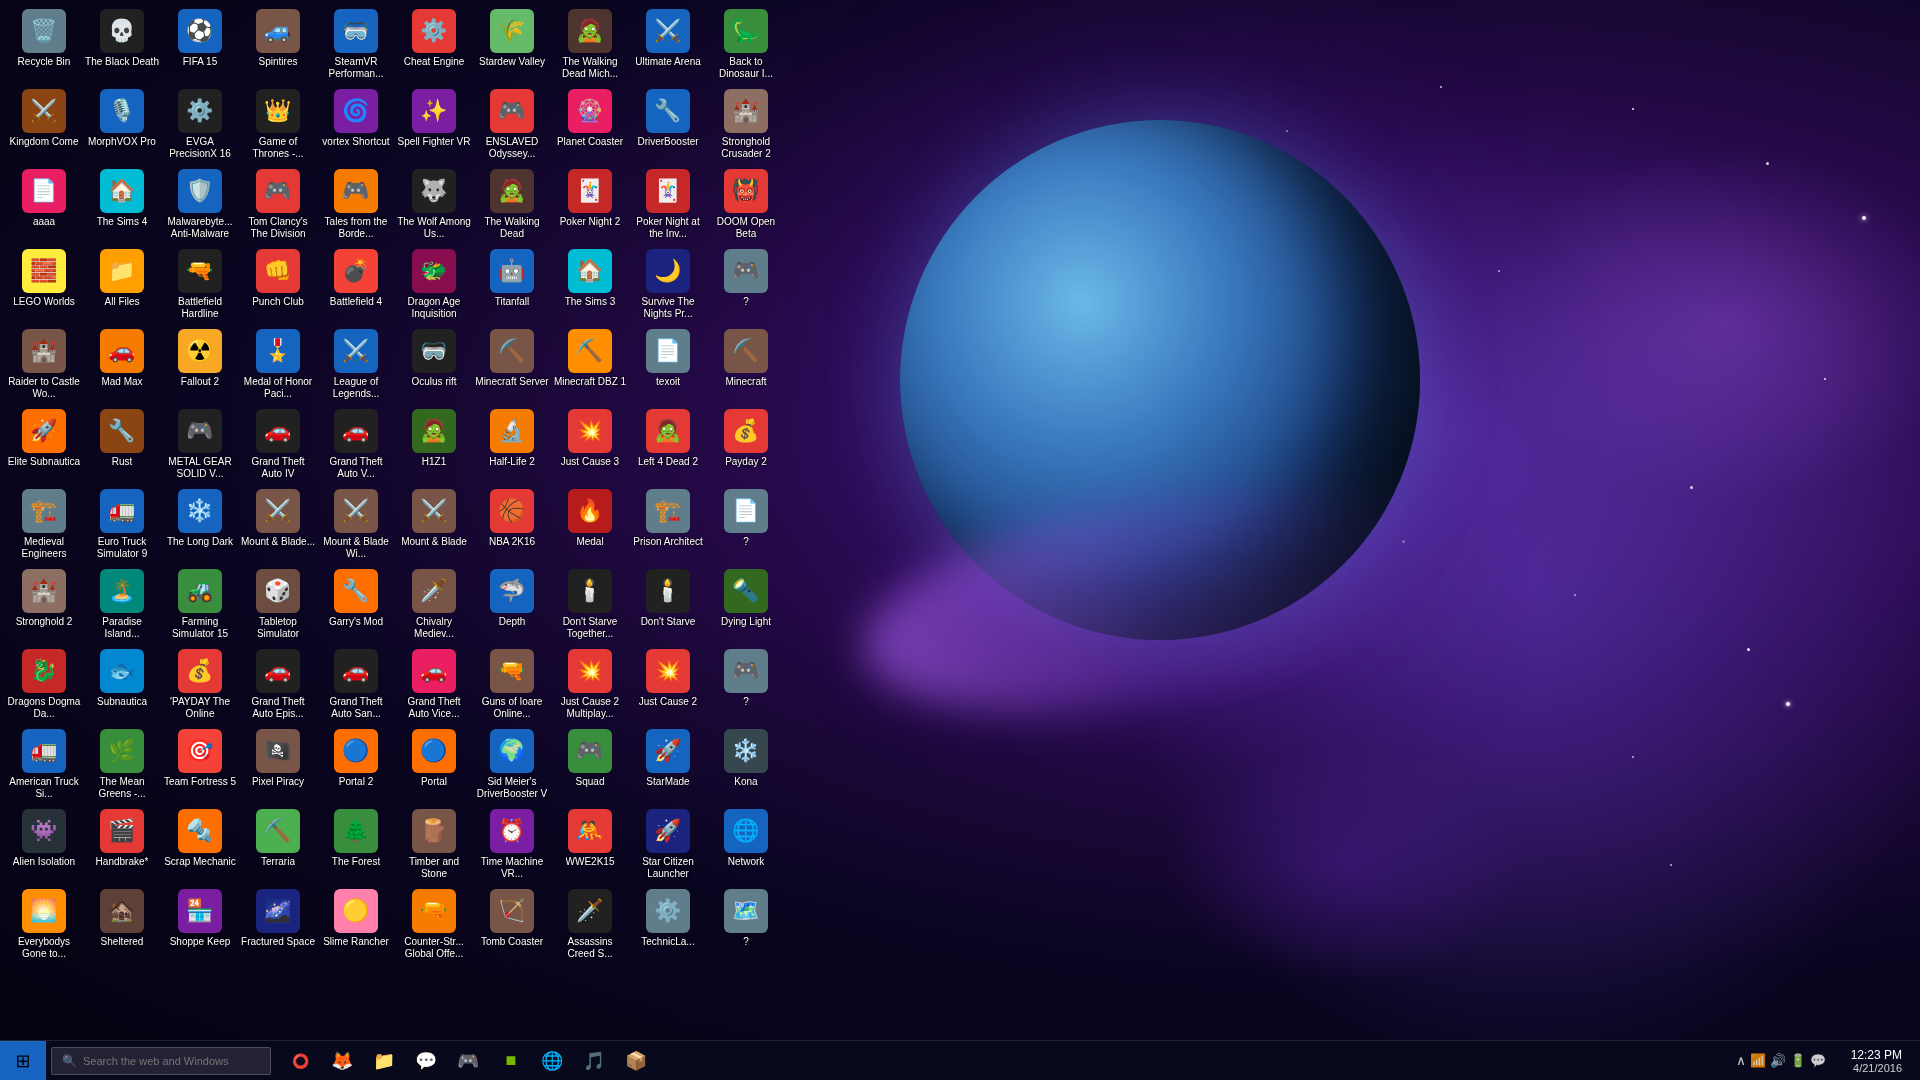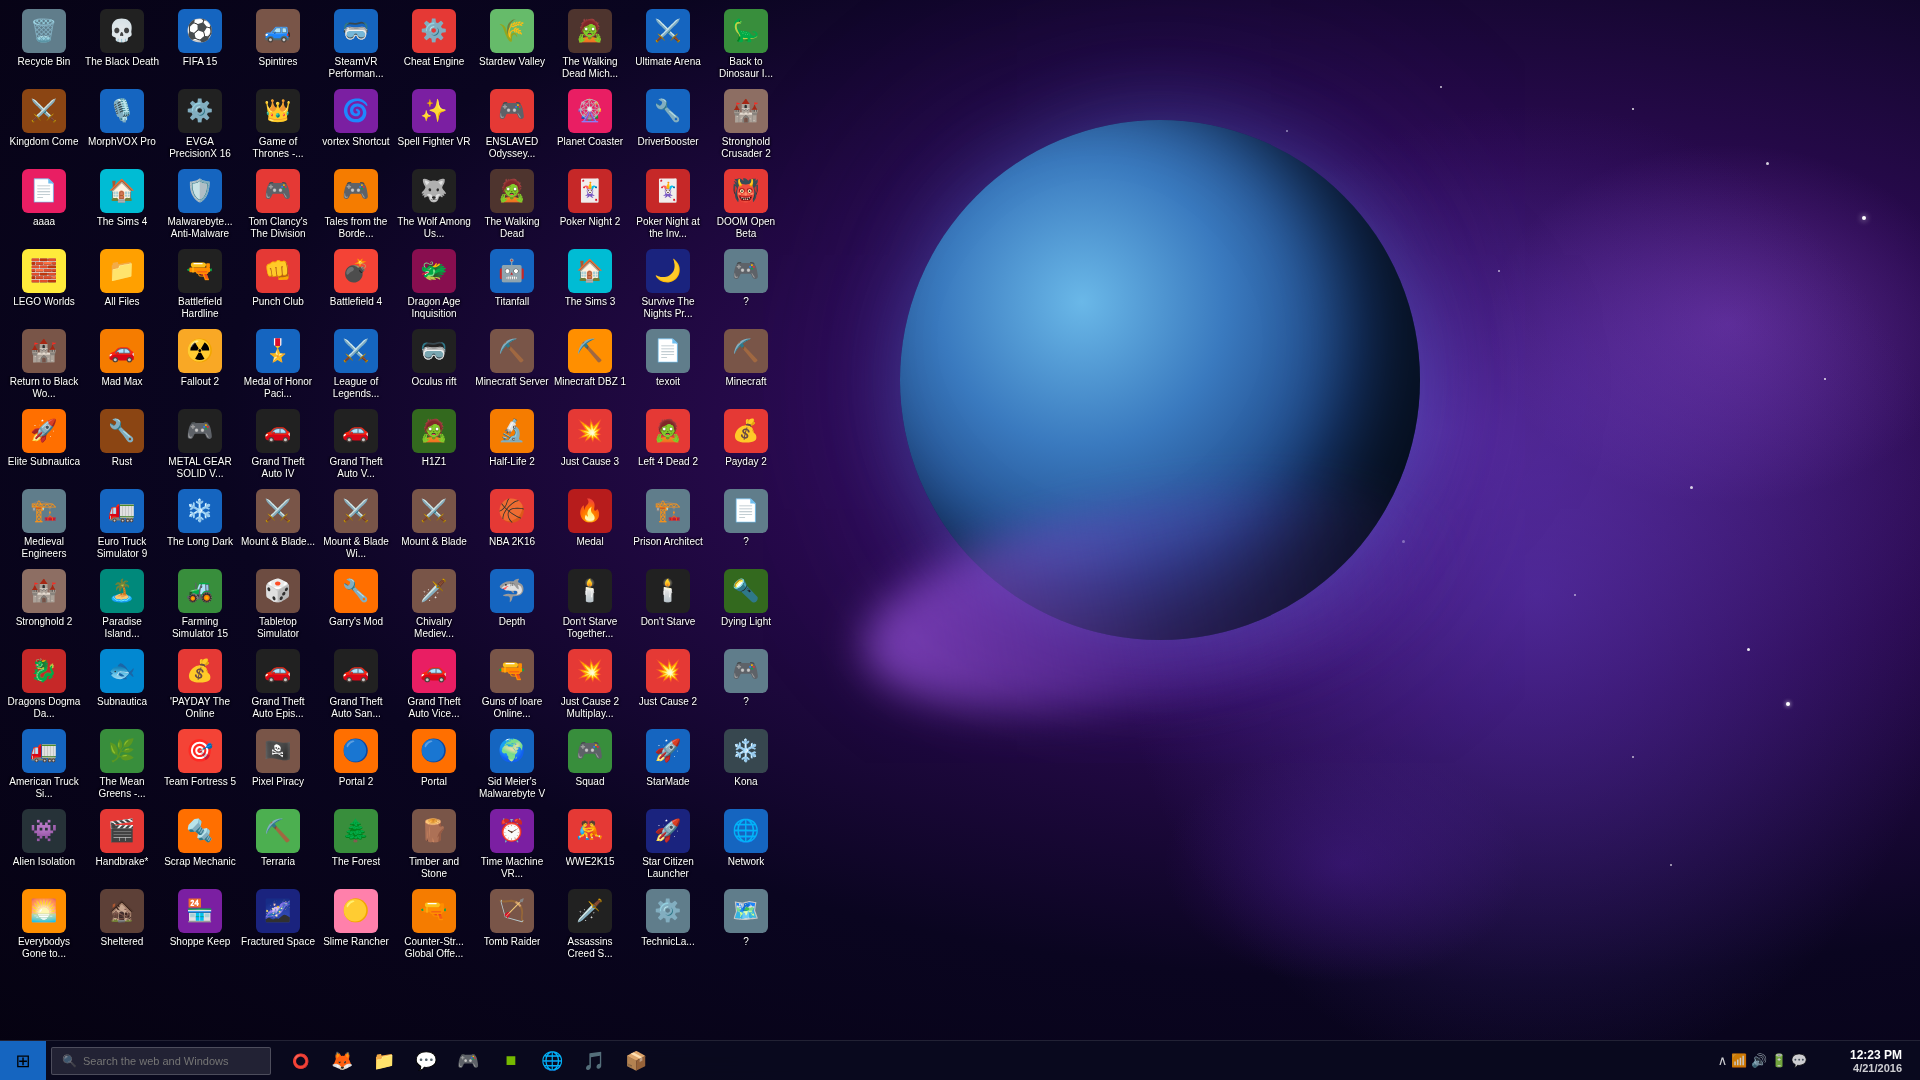--- a/index.html
+++ b/index.html
@@ -191,24 +191,23 @@
       gap: 4px;
       padding: 0 8px;
     }
     .tray-icon {
       font-size: 13px;
       color: rgba(255,255,255,0.8);
       cursor: pointer;
     }
     .taskbar-clock {
       text-align: right;
-      margin-left: 26px;
+      margin-left: 8px;
       padding: 0 8px;
       cursor: pointer;
-      font-weight: bold;
     }
     .clock-time {
       display: block;
       font-size: 12px;
       color: white;
     }
     .clock-date {
       display: block;
       font-size: 11px;
       color: rgba(255,255,255,0.8);
@@ -258,21 +257,21 @@
       <div class="desktop-icon">
         <div class="icon-img" style="background: rgb(233, 30, 99);">📄</div>
         <span class="icon-label">aaaa</span>
       </div>
       <div class="desktop-icon">
         <div class="icon-img" style="background: rgb(255, 235, 59);">🧱</div>
         <span class="icon-label">LEGO Worlds</span>
       </div>
       <div class="desktop-icon">
         <div class="icon-img" style="background: rgb(121, 85, 72);">🏰</div>
-        <span class="icon-label">Return to Black Wo...</span>
+        <span class="icon-label">Raider to Castle Wo...</span>
       </div>
       <div class="desktop-icon">
         <div class="icon-img" style="background: rgb(255, 111, 0);">🚀</div>
         <span class="icon-label">Elite Subnautica</span>
       </div>
       <div class="desktop-icon">
         <div class="icon-img" style="background: rgb(96, 125, 139);">🏗️</div>
         <span class="icon-label">Medieval Engineers</span>
       </div>
       <div class="desktop-icon">
@@ -566,29 +565,29 @@
       <div class="desktop-icon">
         <div class="icon-img" style="background: rgb(21, 101, 192);">🦈</div>
         <span class="icon-label">Depth</span>
       </div>
       <div class="desktop-icon">
         <div class="icon-img" style="background: rgb(121, 85, 72);">🔫</div>
         <span class="icon-label">Guns of Ioare Online...</span>
       </div>
       <div class="desktop-icon">
         <div class="icon-img" style="background: rgb(21, 101, 192);">🌍</div>
-        <span class="icon-label">Sid Meier's Malwarebyte V</span>
+        <span class="icon-label">Sid Meier's DriverBooster V</span>
       </div>
       <div class="desktop-icon">
         <div class="icon-img" style="background: rgb(123, 31, 162);">⏰</div>
         <span class="icon-label">Time Machine VR...</span>
       </div>
       <div class="desktop-icon">
         <div class="icon-img" style="background: rgb(121, 85, 72);">🏹</div>
-        <span class="icon-label">Tomb Raider</span>
+        <span class="icon-label">Tomb Coaster</span>
       </div>
       <div class="desktop-icon">
         <div class="icon-img" style="background: rgb(78, 52, 46);">🧟</div>
         <span class="icon-label">The Walking Dead Mich...</span>
       </div>
       <div class="desktop-icon">
         <div class="icon-img" style="background: rgb(233, 30, 99);">🎡</div>
         <span class="icon-label">Planet Coaster</span>
       </div>
       <div class="desktop-icon">

